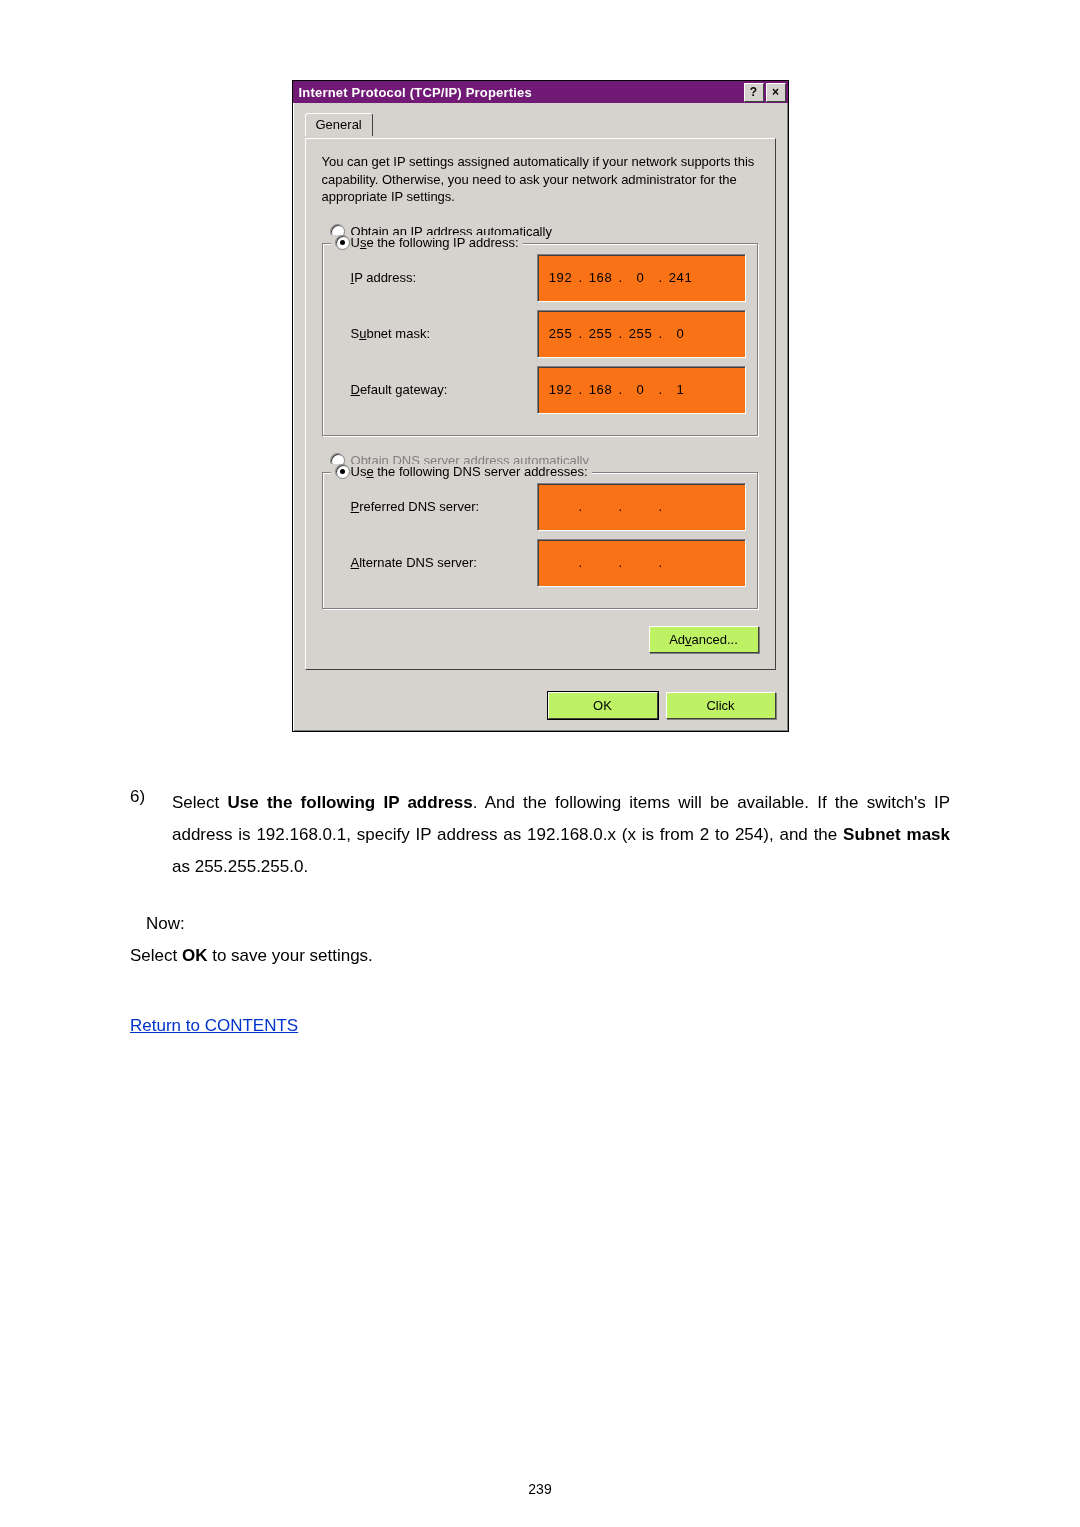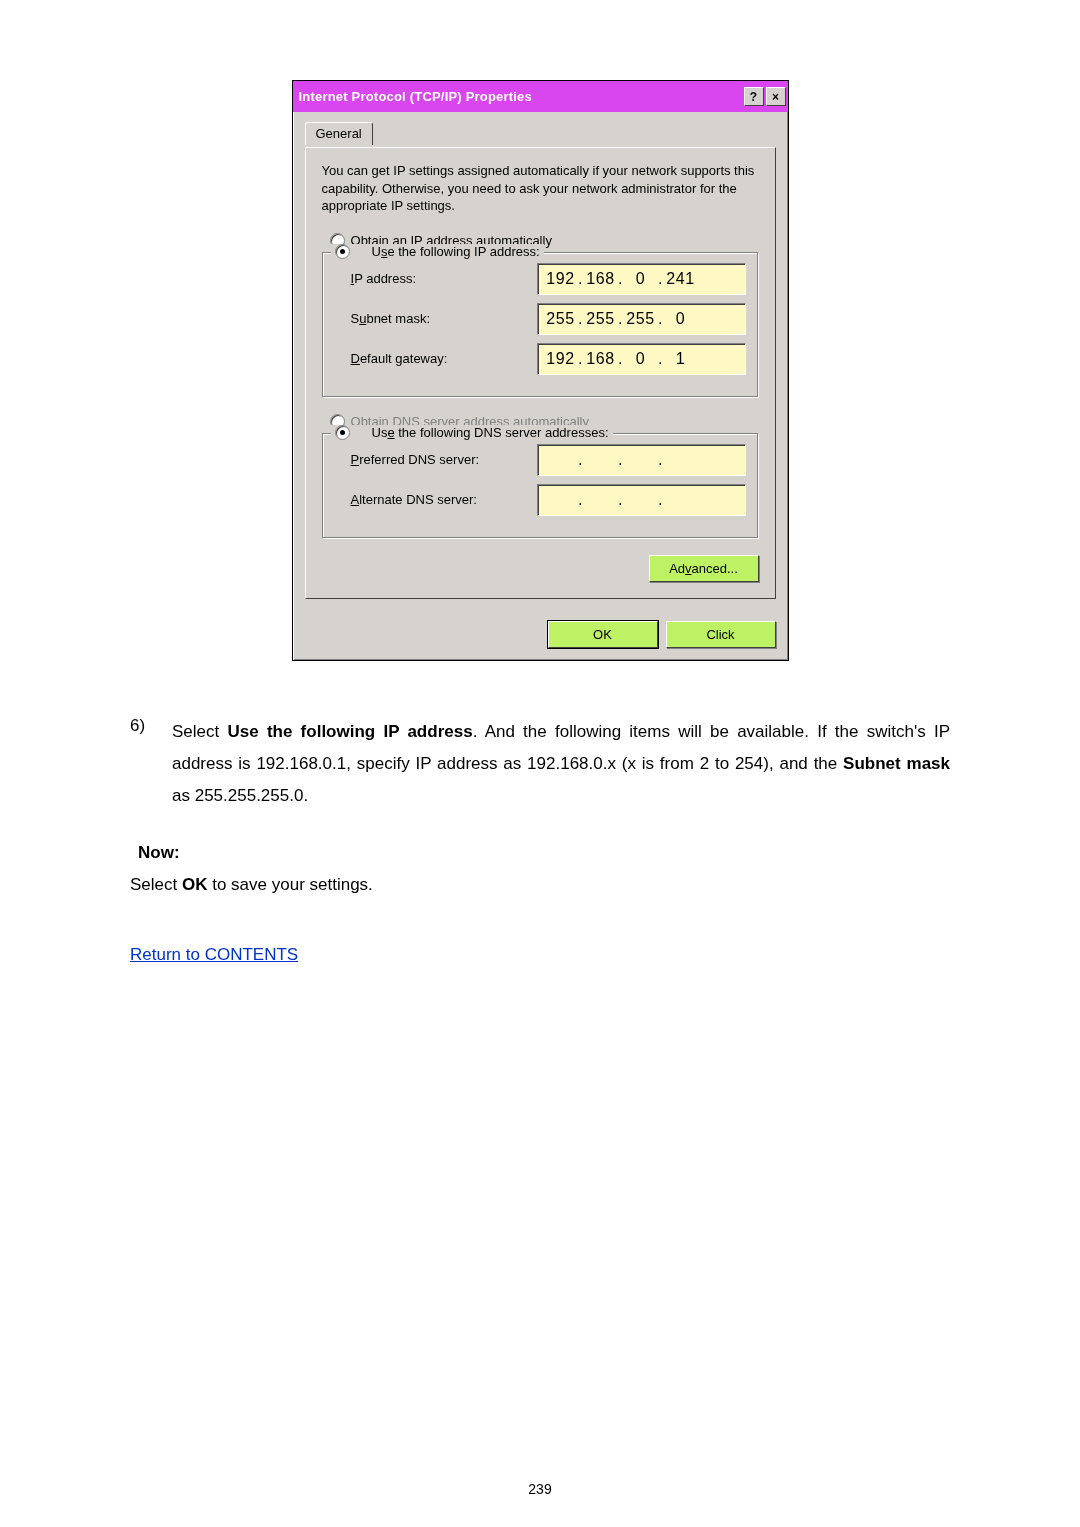--- a/index.html
+++ b/index.html
@@ -23,22 +23,22 @@
   }
   .dialog {
     width: 495px;
     border: 1px solid #000;
     background: #d6d3ce;
     box-shadow: 1px 1px 0 #fff inset, -1px -1px 0 #808080 inset;
     font-family: Tahoma, Arial, sans-serif;
     font-size: 13px;
   }
   .titlebar {
-    height: 31px;
-    background: #d946ef;
+    height: 22px;
+    background: #701a75;
     color: #fff;
     display: flex;
     align-items: center;
     justify-content: space-between;
     padding: 0 2px 0 6px;
   }
   .titlebar-text {
     font-weight: bold;
     letter-spacing: 0.2px;
   }
@@ -129,45 +129,45 @@
     position: relative;
   }
   .group-legend {
     position: absolute;
     top: -9px;
     left: 8px;
     background: #d6d3ce;
     padding: 0 4px;
     display: flex;
     align-items: center;
-    gap: 22px;
+    gap: 1px;
   }
   .form-row {
     display: flex;
     align-items: center;
     justify-content: space-between;
     margin: 0 0 8px 16px;
     font-size: 13px;
   }
   .form-row label {
     flex: 0 0 160px;
   }
   .ip-box {
     width: 195px;
     height: 22px;
-    background: #fef9c3;
+    background: #f97316;
     border: 1px solid #808080;
     border-right-color: #fff;
     border-bottom-color: #fff;
     box-shadow: inset 1px 1px 0 #404040;
     display: flex;
     align-items: center;
-    padding: 4px 6px;
+    padding: 12px 6px;
     font-family: Tahoma, Arial, sans-serif;
-    font-size: 16px;
+    font-size: 13px;
     letter-spacing: 0.6px;
   }
   .ip-box span.oct {
     width: 34px;
     text-align: center;
   }
   .ip-box span.dot {
     width: 6px;
     text-align: center;
   }
@@ -215,22 +215,22 @@
   }
   .doc-text {
     flex: 1;
     font-size: 17px;
     line-height: 1.9;
     text-align: justify;
   }
   .doc-text b { font-weight: bold; }
   .doc-now {
     font-size: 17px;
-    font-weight: bold;
-    margin: 30px 0 12px 8px;
+    font-weight: normal;
+    margin: 30px 0 12px 16px;
   }
   .doc-line {
     font-size: 17px;
     margin-bottom: 50px;
   }
   .retlink {
     text-align: left;
     margin-top: 18px;
   }
   .retlink a {

